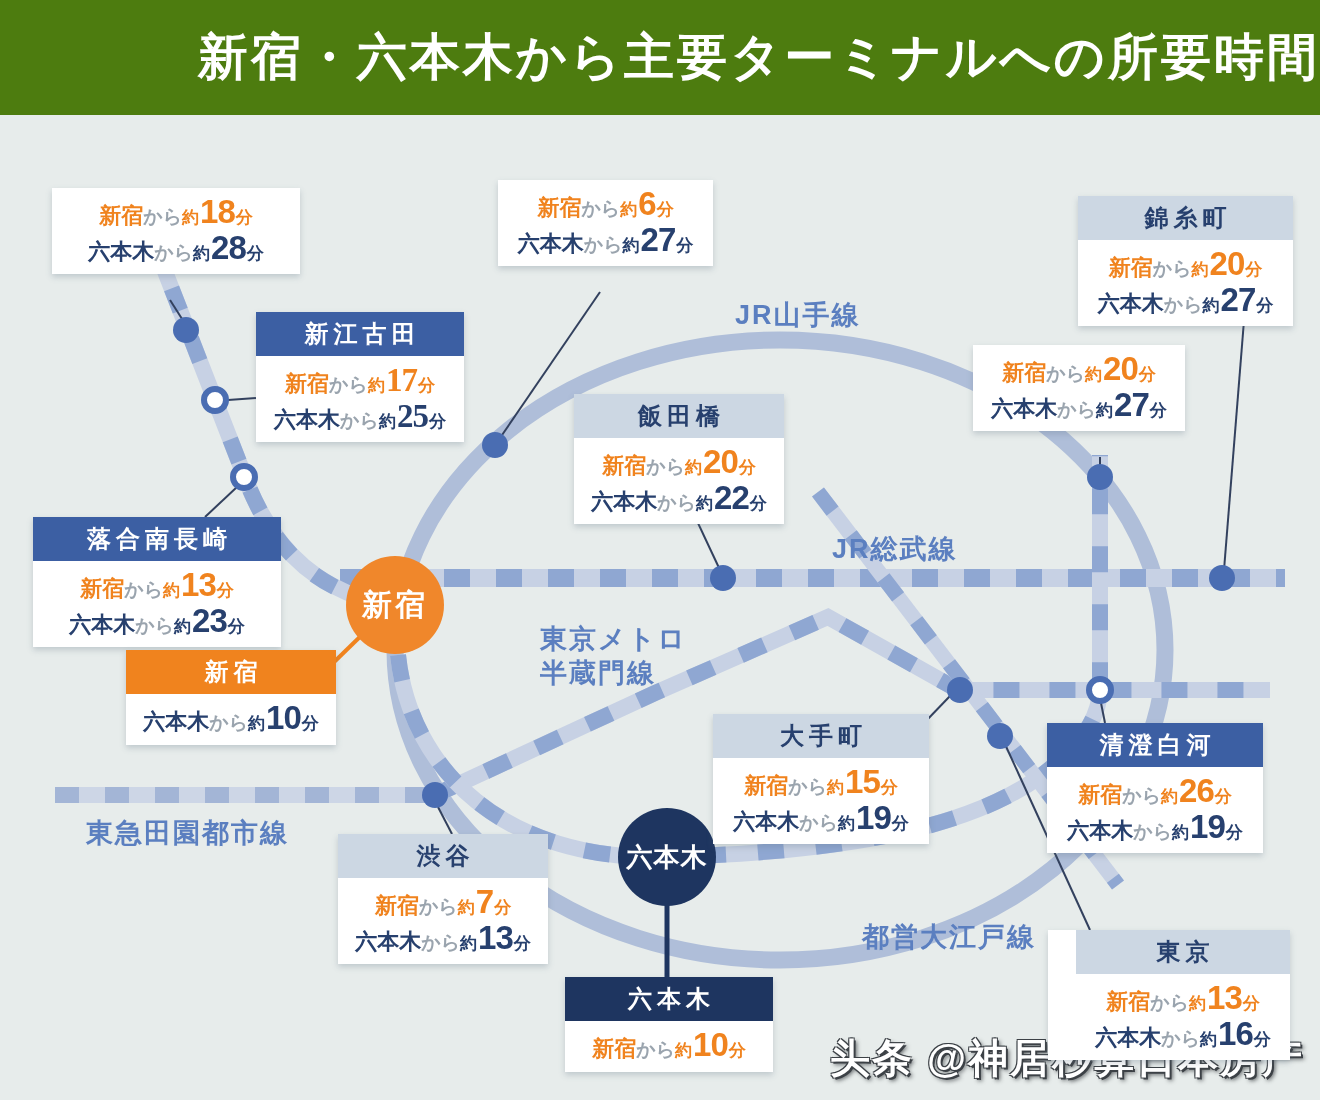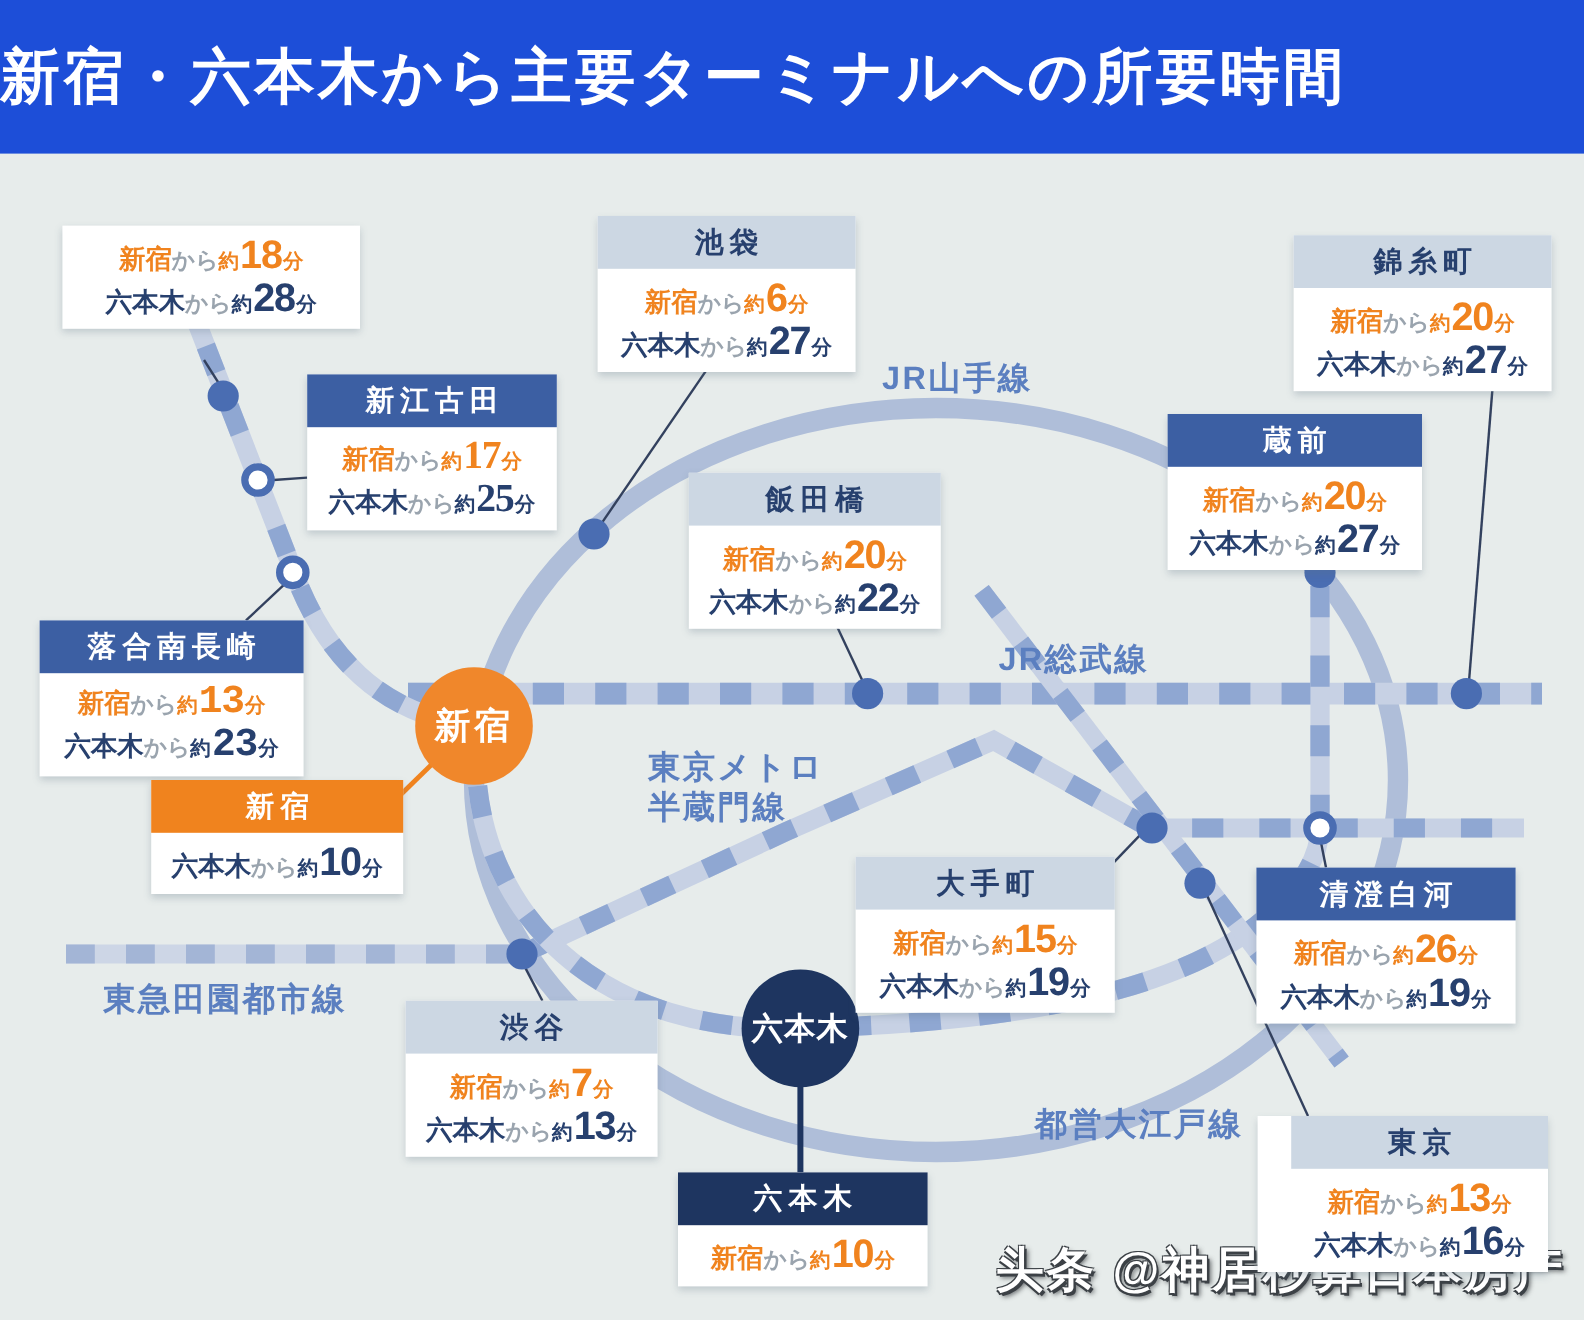--- a/index.html
+++ b/index.html
@@ -1,19 +1,19 @@
 <!DOCTYPE html>
 <html><head>
 <meta charset="utf-8">
 <style>
   html,body{margin:0;padding:0;background:#e7eceb;}
   .canvas{position:relative;width:1320px;height:1100px;background:#e7eceb;overflow:hidden;
           font-family:"Liberation Sans","DejaVu Sans",sans-serif;}
-  .banner{position:absolute;left:0;top:0;width:100%;height:128px;background:#1d4ed8;
-          display:flex;align-items:center;justify-content:flex-start;z-index:5;}
+  .banner{position:absolute;left:0;top:0;width:100%;height:115px;background:#4d7c0f;
+          display:flex;align-items:center;justify-content:flex-end;z-index:5;}
   .banner h1{margin:0;color:#ffffff;font-size:50px;font-weight:bold;letter-spacing:3px;}
   svg.rails{position:absolute;left:0;top:0;z-index:1;}
   .line-label{position:absolute;color:#5b7fc0;font-weight:bold;font-size:27px;
               letter-spacing:2px;z-index:2;line-height:34px;white-space:nowrap;}
   .hub{position:absolute;border-radius:50%;display:flex;align-items:center;justify-content:center;
        color:#fff;font-weight:bold;z-index:3;}
   .hub.shinjuku{width:98px;height:98px;background:#f0872b;font-size:30px;letter-spacing:3px;}
   .hub.roppongi{width:98px;height:98px;background:#1e3560;font-size:26px;letter-spacing:1px;}
   .watermark{position:absolute;right:16px;bottom:14px;font-size:40px;font-weight:bold;color:#fff;
              letter-spacing:2px;z-index:3;
@@ -129,21 +129,20 @@
         <div class="row roppongi">
           <span class="src">六本木</span>
             <span class="kara">から</span>
             <span class="yaku">約</span>
             <span class="num">28</span>
             <span class="fun">分</span>
         </div>
       </div>
     </div>
       <div class="card" style="left: 498px; top: 180px; width: 215px;">
-      <div class="card-header light">池袋</div>
       <div class="card-body">
         <div class="row shinjuku">
           <span class="src">新宿</span>
             <span class="kara">から</span>
             <span class="yaku">約</span>
             <span class="num">6</span>
             <span class="fun">分</span>
         </div>
         <div class="row roppongi">
           <span class="src">六本木</span>
@@ -205,39 +204,38 @@
         <div class="row roppongi">
           <span class="src">六本木</span>
             <span class="kara">から</span>
             <span class="yaku">約</span>
             <span class="num">22</span>
             <span class="fun">分</span>
         </div>
       </div>
     </div>
       <div class="card" style="left: 973px; top: 345px; width: 212px;">
-      <div class="card-header blue">蔵前</div>
       <div class="card-body">
         <div class="row shinjuku">
           <span class="src">新宿</span>
             <span class="kara">から</span>
             <span class="yaku">約</span>
             <span class="num">20</span>
             <span class="fun">分</span>
         </div>
         <div class="row roppongi">
           <span class="src">六本木</span>
             <span class="kara">から</span>
             <span class="yaku">約</span>
             <span class="num">27</span>
             <span class="fun">分</span>
         </div>
       </div>
     </div>
-      <div class="card" style="left: 33px; top: 517px; width: 220px; font-family: Liberation Mono, monospace;">
+      <div class="card" style="left: 33px; top: 517px; width: 248px;">
       <div class="card-header blue">落合南長崎</div>
       <div class="card-body">
         <div class="row shinjuku">
           <span class="src">新宿</span>
             <span class="kara">から</span>
             <span class="yaku">約</span>
             <span class="num">13</span>
             <span class="fun">分</span>
         </div>
         <div class="row roppongi">

